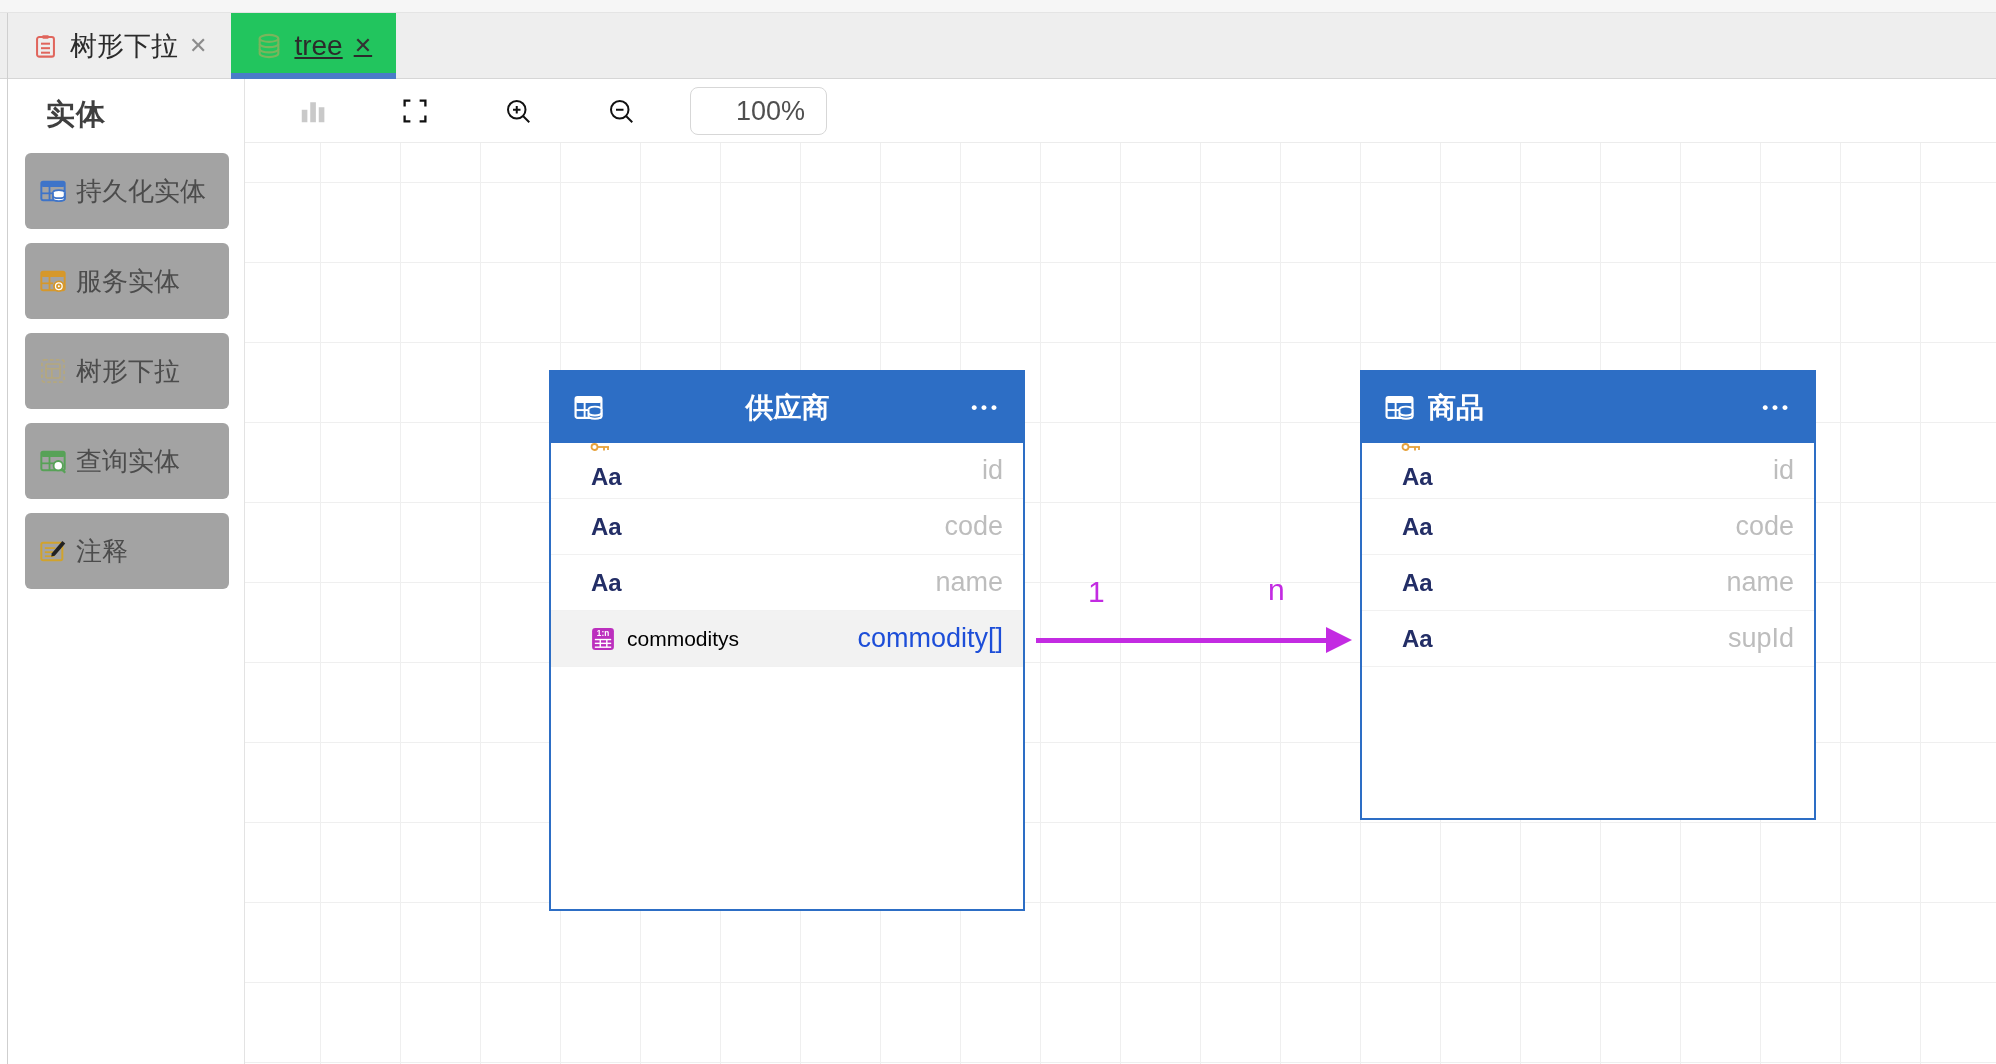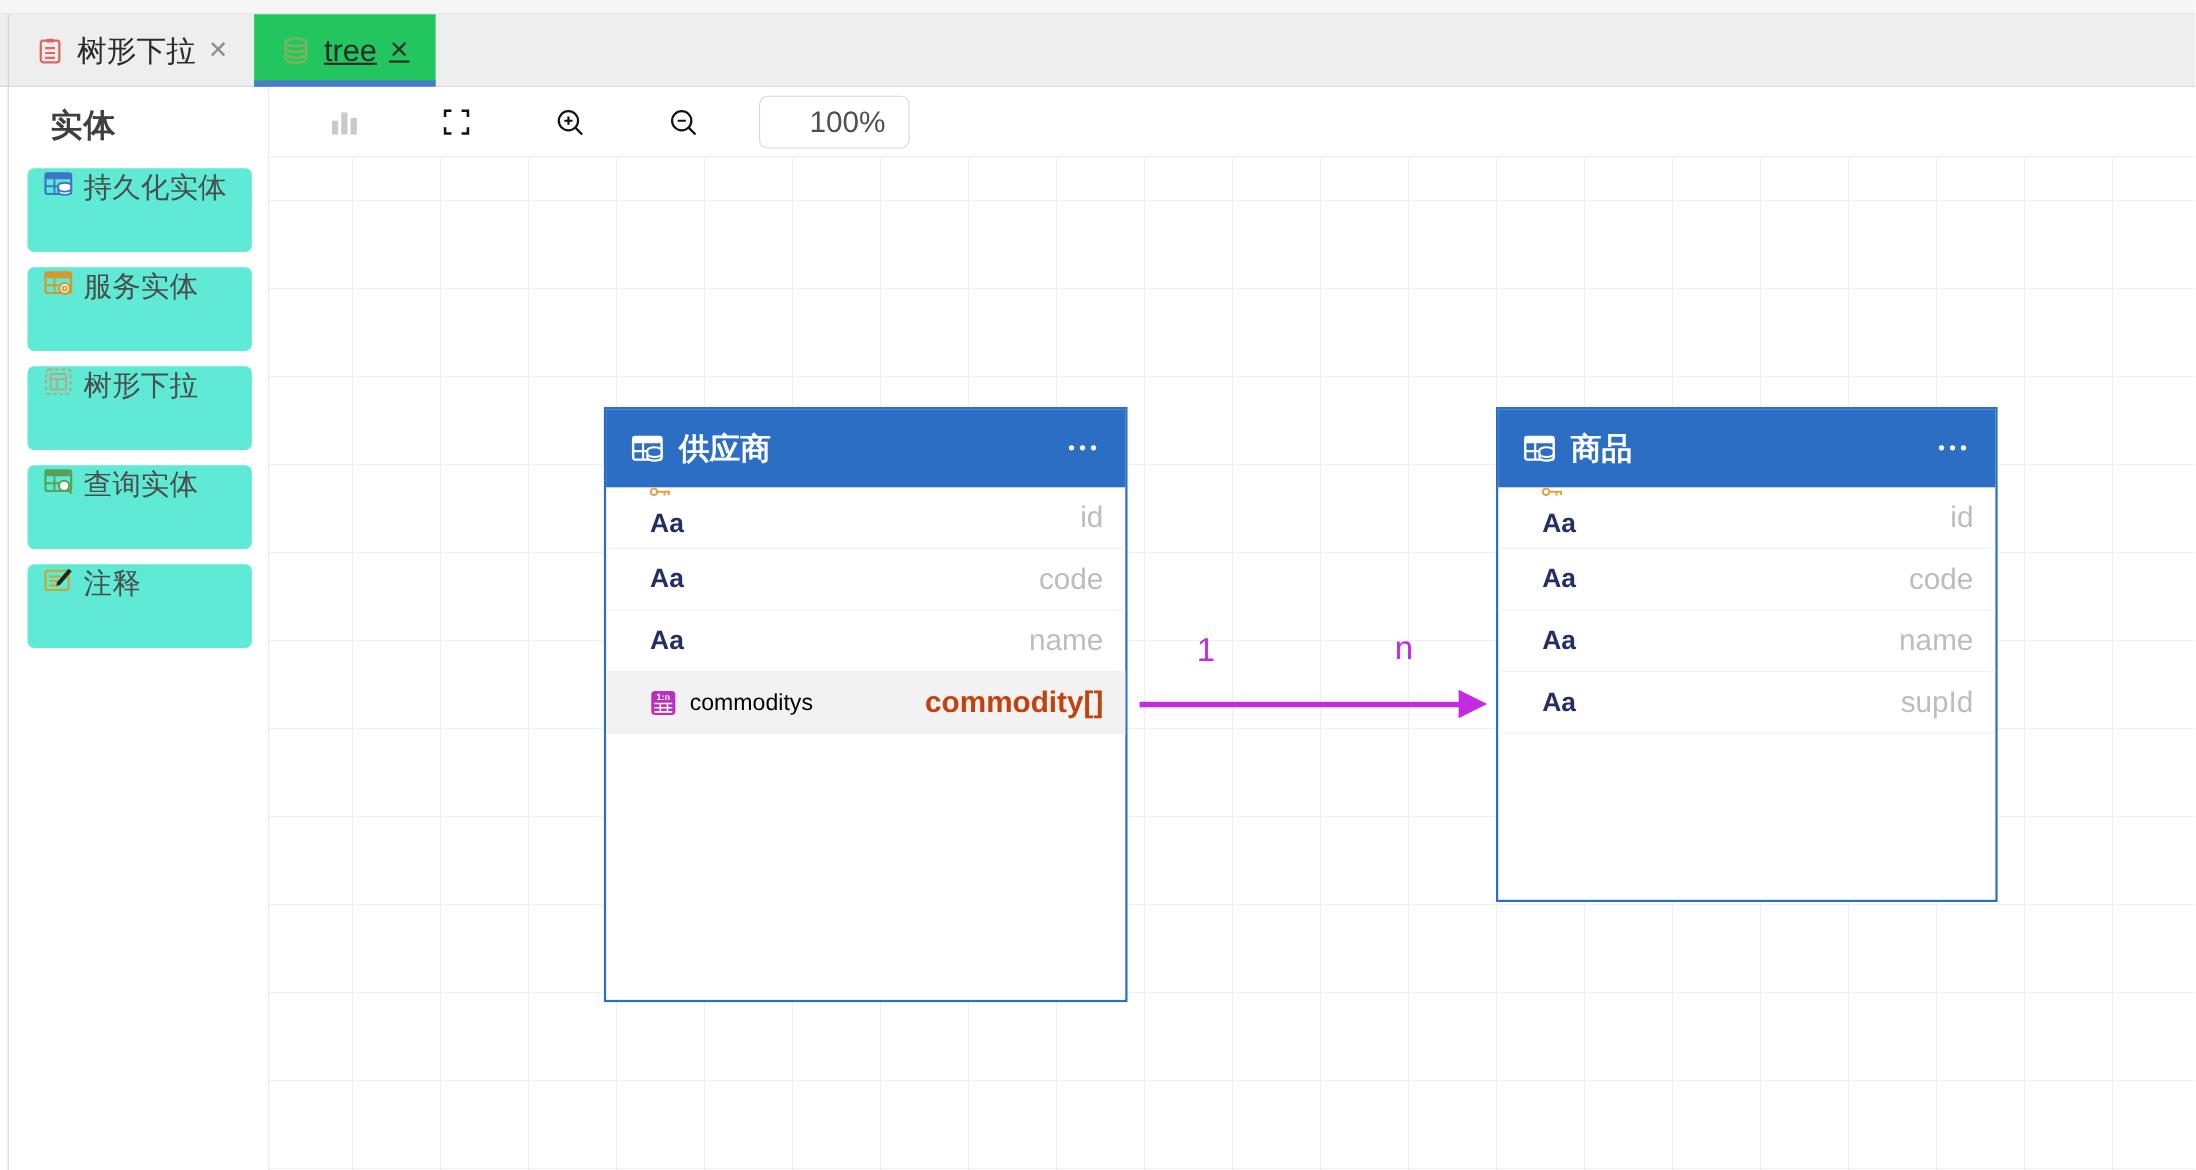--- a/index.html
+++ b/index.html
@@ -15,51 +15,51 @@
   .tab .close { font-size:22px; color:#8c8c8c; line-height:1; }
   .tab.active { background:#22c55e; position:relative;text-decoration:underline; }
   .tab.active .close { color:#333; }
   .tab.active::after { content:""; position:absolute; left:0; right:0; bottom:0; height:6px; background:#4a7cc9; }
   .left-edge { position:absolute; left:7px; top:13px; bottom:0; width:1px; background:#cfcfcf; }
 
   
   .sidebar { position:absolute; left:8px; top:79px; width:237px; bottom:0; background:#fff; border-right:1px solid #e3e3e3; }
   .sidebar-title { position:absolute; left:38px; top:16px; font-size:29px; font-weight:bold; color:#3f3f3f; letter-spacing:1px; }
   .palette { position:absolute; left:17px; top:74px; width:204px; }
-  .p-item { width:204px; height:76px; background:#5eead4; border-radius:6px; margin-bottom:14px;
-            display:flex; padding-left:14px; gap:9px; cursor:grab; }
+  .p-item { width:204px; height:76px; background:#a3a3a3; border-radius:6px; margin-bottom:14px;
+            display:flex; align-items:center; padding-left:14px; gap:9px; cursor:grab; }
   .p-item .lbl { font-size:26px; color:#4c4c4c; }
 
   
   .canvas { position:absolute; left:245px; top:79px; right:0; bottom:0; background:#fff; }
   .ctoolbar { position:absolute; left:0; top:0; right:0; height:64px; background:#fff; border-bottom:1px solid #ececec; }
   .tool { position:absolute; top:16px; width:32px; height:32px; display:flex; align-items:center; justify-content:center; cursor:pointer; }
   .zoombox { position:absolute; left:445px; top:8px; width:137px; height:48px; border:1px solid #d7d7d7; border-radius:8px;
              background:#fff; display:flex; align-items:center; justify-content:center; font-size:27px; color:#4f4f4f; cursor:pointer;padding-left:24px; }
   .gridarea { position:absolute; left:0; top:64px; right:0; bottom:0;
       background-image:linear-gradient(#efefef 1px, transparent 1px),linear-gradient(90deg,#efefef 1px, transparent 1px);
       background-size:80px 80px; background-position:75px 39px; }
 
   
   .ecard { position:absolute; background:#fff; border:2px solid #2d6ec5; }
-  .ecard.c1 { left:549px; top:370px; width:476px; height:541px; }
+  .ecard.c1 { left:549px; top:370px; width:476px; height:541px;text-align:center; }
   .ecard.c2 { left:1360px; top:370px; width:456px; height:450px; }
   .ehead { height:71px; background:#2d6ec5; display:flex; align-items:center; padding:0 22px; gap:13px; }
   .etitle { color:#fff; font-size:28px; font-weight:bold; flex:1; }
   .emenu { color:#fff; font-size:17px; letter-spacing:4px; font-weight:bold; cursor:pointer; }
   .row { height:56px; display:flex; align-items:center; justify-content:space-between;
          padding:0 20px 0 40px; border-bottom:1px solid #f1f1f1; }
   .row.hl { background:#f2f2f2; }
   .nameblock { position:relative; display:flex; align-items:center; gap:12px; }
   .aa { font-size:24px; font-weight:bold; color:#232e66; line-height:1; }
   .keyed .aa { margin-top:12px; }
   .keysvg { position:absolute; left:-1px; top:-12px; }
   .ftype { font-size:27px; color:#bdbdbd; }
   .relname { font-size:21px; color:#000000; }
-  .row.hl .ftype { color:#c2410c;font-weight:bold; }
+  .row.hl .ftype { color:#1d4ed8; }
 
   
   .rel-line { position:absolute; left:1036px; top:638px; width:292px; height:5px; background:#c32be2; }
   .rel-head { position:absolute; left:1326px; top:627px; width:0; height:0;
               border-left:26px solid #c32be2; border-top:13px solid transparent; border-bottom:13px solid transparent; }
   .rel-lab { position:absolute; font-size:30px; color:#c32be2; }
   .rel-lab.one { left:1088px; top:575px; }
   .rel-lab.n   { left:1268px; top:573px; }
 
   svg { display:block; }

